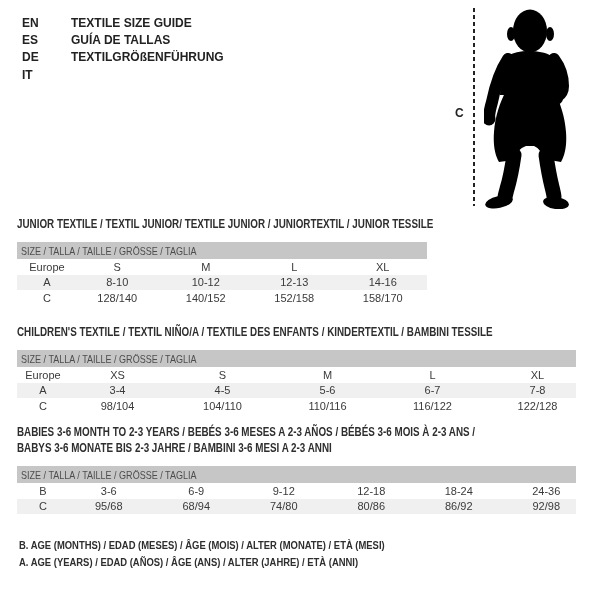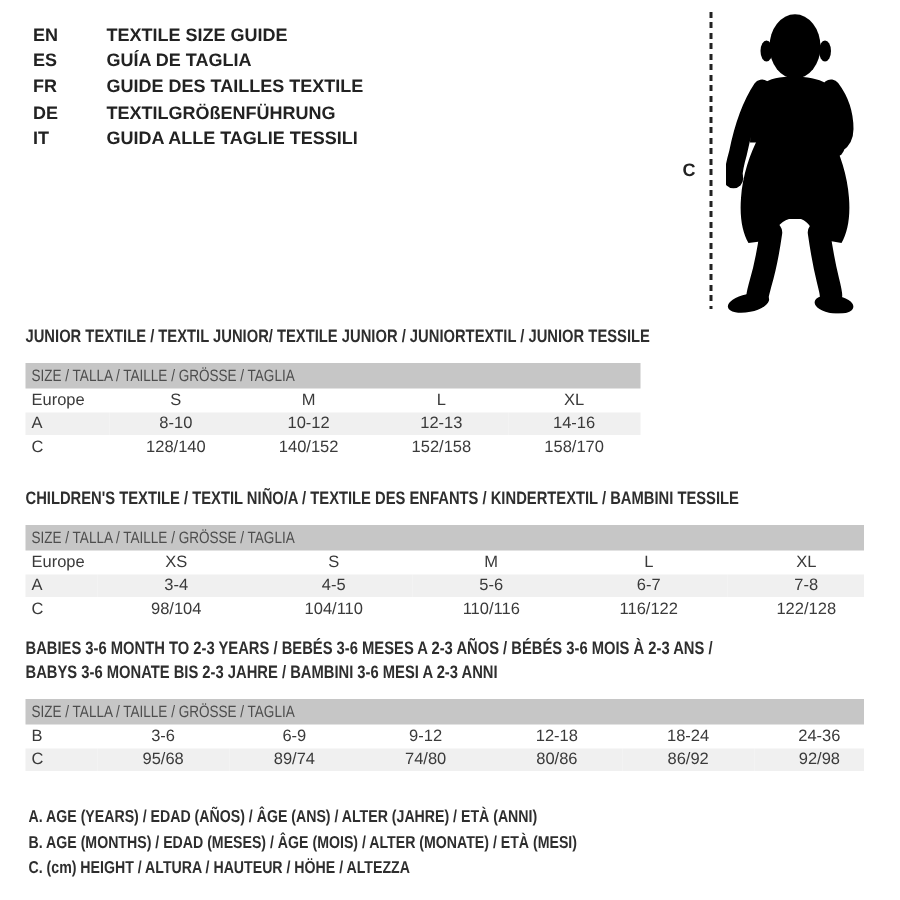--- a/index.html
+++ b/index.html
@@ -45,52 +45,47 @@
   .section-1 .sg-table{width:410px;}
   .section-2 .sg-table,.section-3 .sg-table{width:573px;}
   .section-1 col.label-col{width:56px;}
   .section-2 col.label-col,.section-3 col.label-col{width:48px;}
   .bar-cell{
     background:var(--bar-bg);color:var(--bar-text);
     font-weight:400;font-size:11px;text-align:left;
     height:17px;padding:0 0 0 4px;margin-left:31px;
   }
   .sg-table td{font-size:11px;height:15.5px;padding:0;text-align:center;color:var(--text);}
-  .sg-table td.label{text-align:left;padding-left:4px;}
+  .sg-table td.label{text-align:center;padding-left:4px;}
   .sg-table tr.shaded td{background:var(--row-alt);}
 
   
   .footnotes{position:absolute;left:19px;top:537px;}
   .fn-line{font-weight:700;font-size:11.5px;line-height:17px;color:#2e2e2e;white-space:nowrap;}
 </style>
 </head>
 <body>
 
 <div class="canvas">
 
   <div class="lang-block" id="lang-block">
       <div class="lang-row">
         <span class="lang-code">EN</span>
         <span class="lang-title">TEXTILE SIZE GUIDE</span>
       </div>
       <div class="lang-row">
         <span class="lang-code">ES</span>
-        <span class="lang-title">GUÍA DE TAGLIA</span>
-      </div>
-      <div class="lang-row">
-        <span class="lang-code">FR</span>
-        <span class="lang-title">GUIDE DES TAILLES TEXTILE</span>
+        <span class="lang-title">GUÍA DE TALLAS</span>
       </div>
       <div class="lang-row">
         <span class="lang-code">DE</span>
         <span class="lang-title">TEXTILGRÖßENFÜHRUNG</span>
       </div>
       <div class="lang-row">
         <span class="lang-code">IT</span>
-        <span class="lang-title">GUIDA ALLE TAGLIE TESSILI</span>
       </div>
     </div>
 
   <div class="figure">
     <div class="dash-line"></div>
     <div class="c-label">C</div>
     <svg class="toddler" width="90" height="202" viewBox="0 0 90 202" aria-hidden="true">
       <g fill="#000" stroke="none">
         <ellipse cx="46" cy="24" rx="17" ry="21.5"></ellipse>
         <ellipse cx="27" cy="27" rx="4" ry="7"></ellipse>
@@ -226,30 +221,29 @@
               <td class="val">3-6</td>
               <td class="val">6-9</td>
               <td class="val">9-12</td>
               <td class="val">12-18</td>
               <td class="val">18-24</td>
               <td class="val">24-36</td>
             </tr>
             <tr class="shaded">
               <td class="label">C</td>
               <td class="val">95/68</td>
-              <td class="val">89/74</td>
+              <td class="val">68/94</td>
               <td class="val">74/80</td>
               <td class="val">80/86</td>
               <td class="val">86/92</td>
               <td class="val">92/98</td>
             </tr>
           </tbody>
         </table>
       </div>
     </div>
 
   <div class="footnotes" id="footnotes">
+      <div class="fn-line"><span class="cond">B. AGE (MONTHS) / EDAD (MESES) / ÂGE (MOIS) / ALTER (MONATE) / ETÀ (MESI)</span></div>
       <div class="fn-line"><span class="cond">A. AGE (YEARS) / EDAD (AÑOS) / ÂGE (ANS) / ALTER (JAHRE) / ETÀ (ANNI)</span></div>
-      <div class="fn-line"><span class="cond">B. AGE (MONTHS) / EDAD (MESES) / ÂGE (MOIS) / ALTER (MONATE) / ETÀ (MESI)</span></div>
-      <div class="fn-line"><span class="cond">C. (cm) HEIGHT / ALTURA / HAUTEUR / HÖHE / ALTEZZA</span></div>
     </div>
 
 </div>
 
 </body></html>

